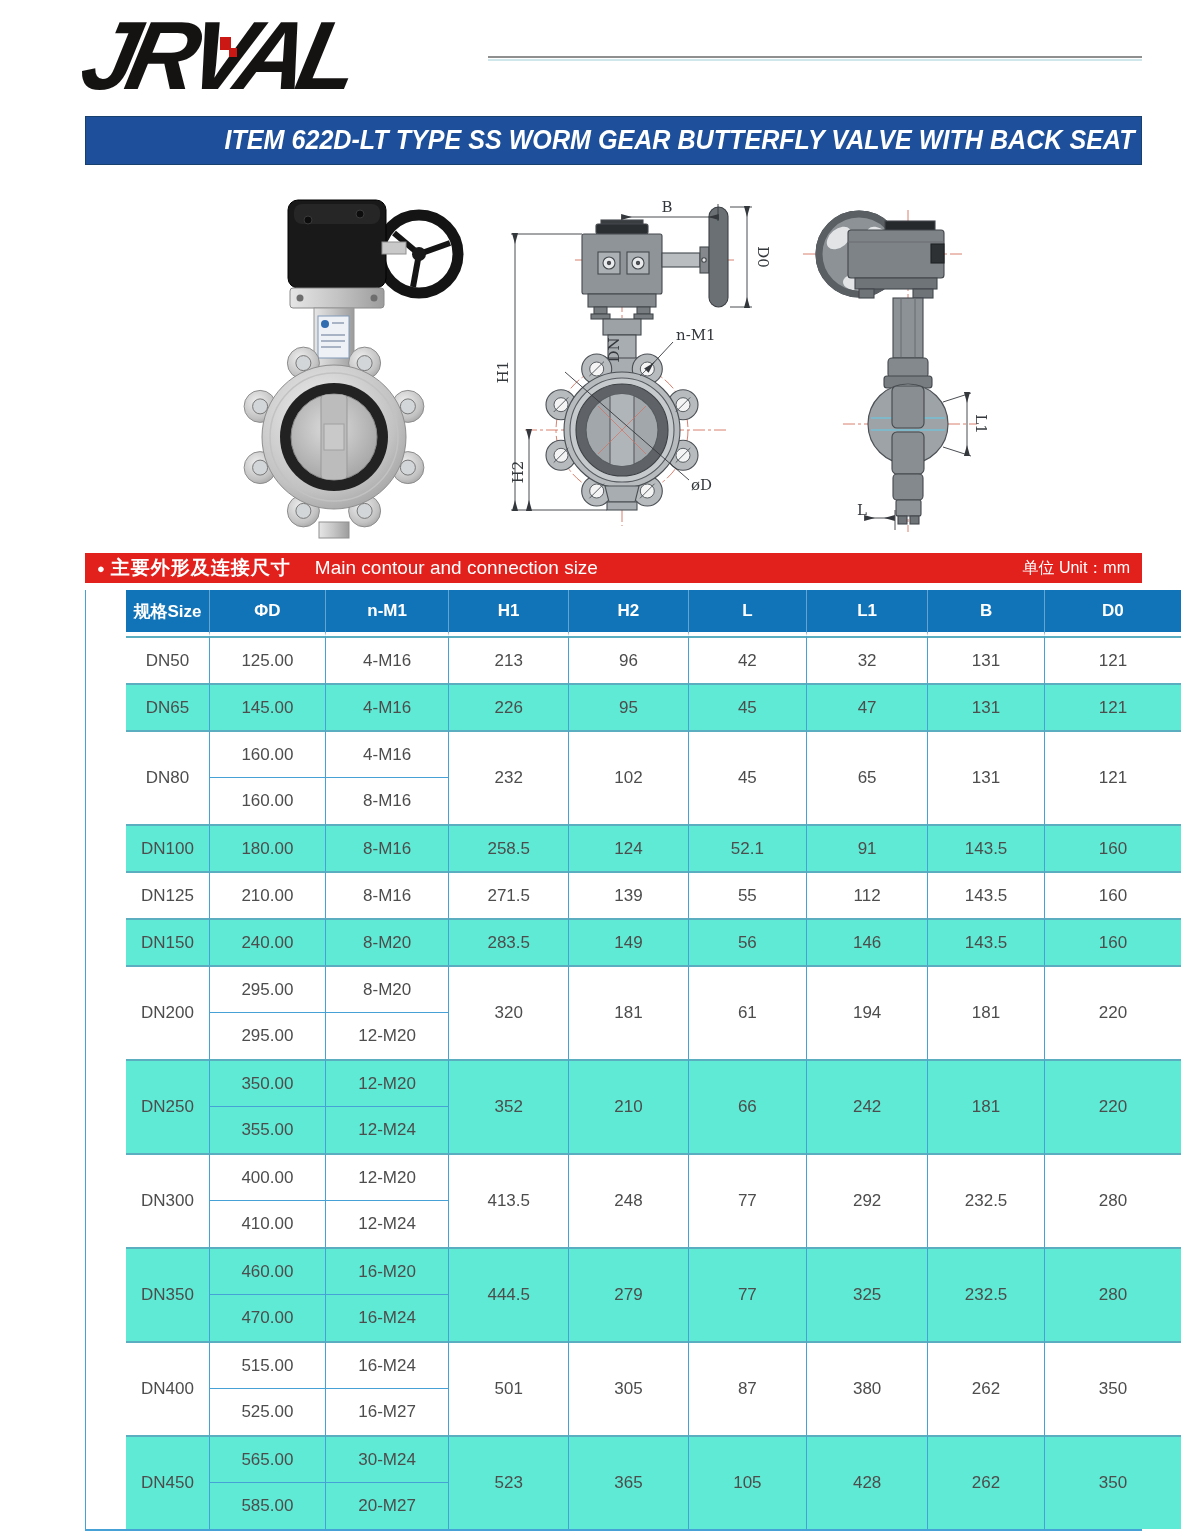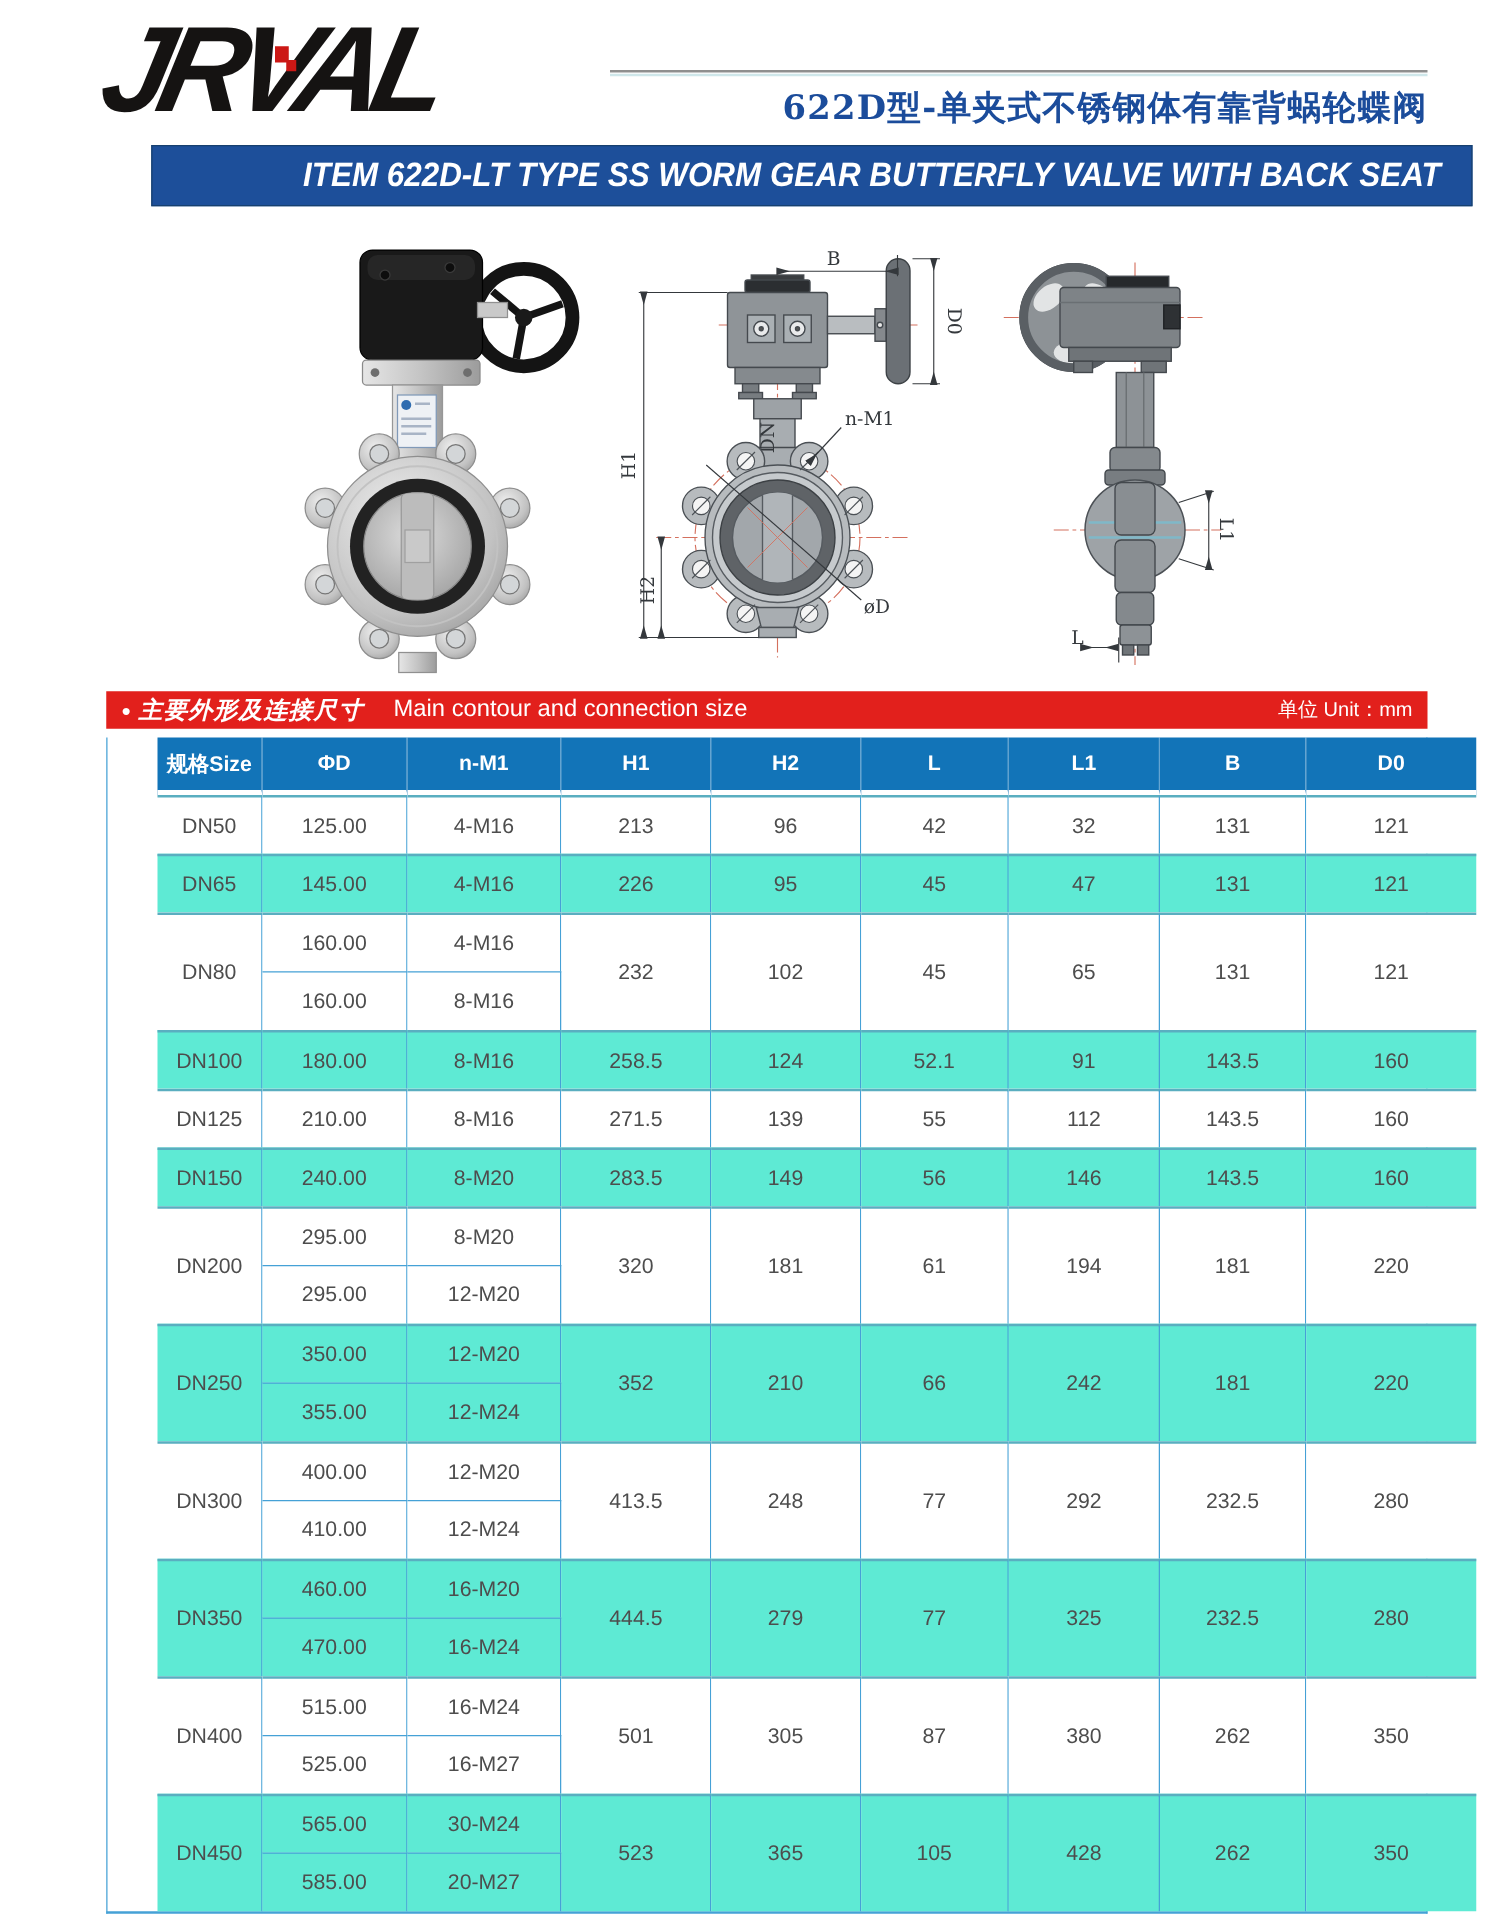--- a/index.html
+++ b/index.html
@@ -17,36 +17,36 @@
   .logo-mark1 { position:absolute; left:136px; top:35px; width:11px; height:13px; background:#cc1815; z-index:2; }
   .logo-mark2 { position:absolute; left:145px; top:46px; width:8px; height:9px; background:#cc1815; z-index:2; }
 
   .top-rule { position:absolute; left:488px; top:56px; width:654px; height:5px;
     border-top:2px solid #8f8f8f; border-bottom:2px solid #cfe7ea; }
   .cn-title { position:absolute; right:58px; top:68px; width:800px; text-align:right;
     font-family:"DejaVu Serif", serif; font-size:27px; font-weight:bold; color:#1b4c9b; letter-spacing:1px; }
 
   .banner { position:absolute; left:85px; top:116px; width:1057px; height:49px;
     background:#1d4f9a; border:1px solid #17406f;
-    display:flex; align-items:center; justify-content:flex-end; padding-right:24px;margin-left:36px; }
+    display:flex; align-items:center; justify-content:flex-end; padding-right:6px; }
   .banner span { color:#ffffff; font-size:27px; font-weight:bold; font-style:italic;
     letter-spacing:0px; transform:scaleX(.93); transform-origin:right center; white-space:nowrap; }
 
   
   .fig { position:absolute; }
   .fig-photo { left:232px; top:192px; }
   .fig-front { left:495px; top:190px; }
   .fig-side  { left:795px; top:186px; }
   text.dim { font-family:"DejaVu Serif", serif; font-size:15px; fill:#34383c; }
 
   
   .red-bar { position:absolute; left:85px; top:553px; width:1057px; height:30px;
     background:#e2201c; color:#fff; display:flex; align-items:center; padding:0 12px; }
   .red-bar .bullet { font-size:13px; margin-right:6px; }
-  .red-bar .cn { font-size:19px; font-weight:600; letter-spacing:1px;font-style:italic; }
+  .red-bar .cn { font-size:19px; font-weight:600; letter-spacing:1px; }
   .red-bar .en { font-size:19px; margin-left:24px; }
   .red-bar .unit { margin-left:auto; font-size:16px; }
 
   
   .table-wrap { position:absolute; left:85px; top:590px; width:1057px;
     border-left:1px solid #45a1d6; border-right:1px solid #45a1d6; border-bottom:2px solid #45a1d6; }
   table { width:100%; border-collapse:separate; border-spacing:0; table-layout:fixed;margin-left:40px; }
   th { background:#1274b8; color:#ffffff; font-size:17px; font-weight:bold; height:46px;
     border-bottom:4px solid #ffffff; border-right:1px solid rgba(255,255,255,.35); text-align:center; }
   th:last-child { border-right:none; }
@@ -60,21 +60,20 @@
 <body>
 
 <div class="page">
 
   <div class="logo">
     <span class="logo-text">JRVAL</span>
     <span class="logo-mark1"></span>
     <span class="logo-mark2"></span>
   </div>
   <div class="top-rule"></div>
-  <div class="cn-title">622D型-单夹式不锈钢体有靠背蜗轮蝶阀</div>
 
   <div class="banner">
     <span>ITEM 622D-LT TYPE SS WORM GEAR BUTTERFLY VALVE WITH BACK SEAT</span>
   </div>
 
   <svg class="fig fig-photo" width="250" height="348" viewBox="0 0 250 348">
     <defs>
       <radialGradient id="gBody" cx="40%" cy="35%" r="75%">
         <stop offset="0%" stop-color="#efefef"></stop>
           <stop offset="70%" stop-color="#c2c2c2"></stop>

